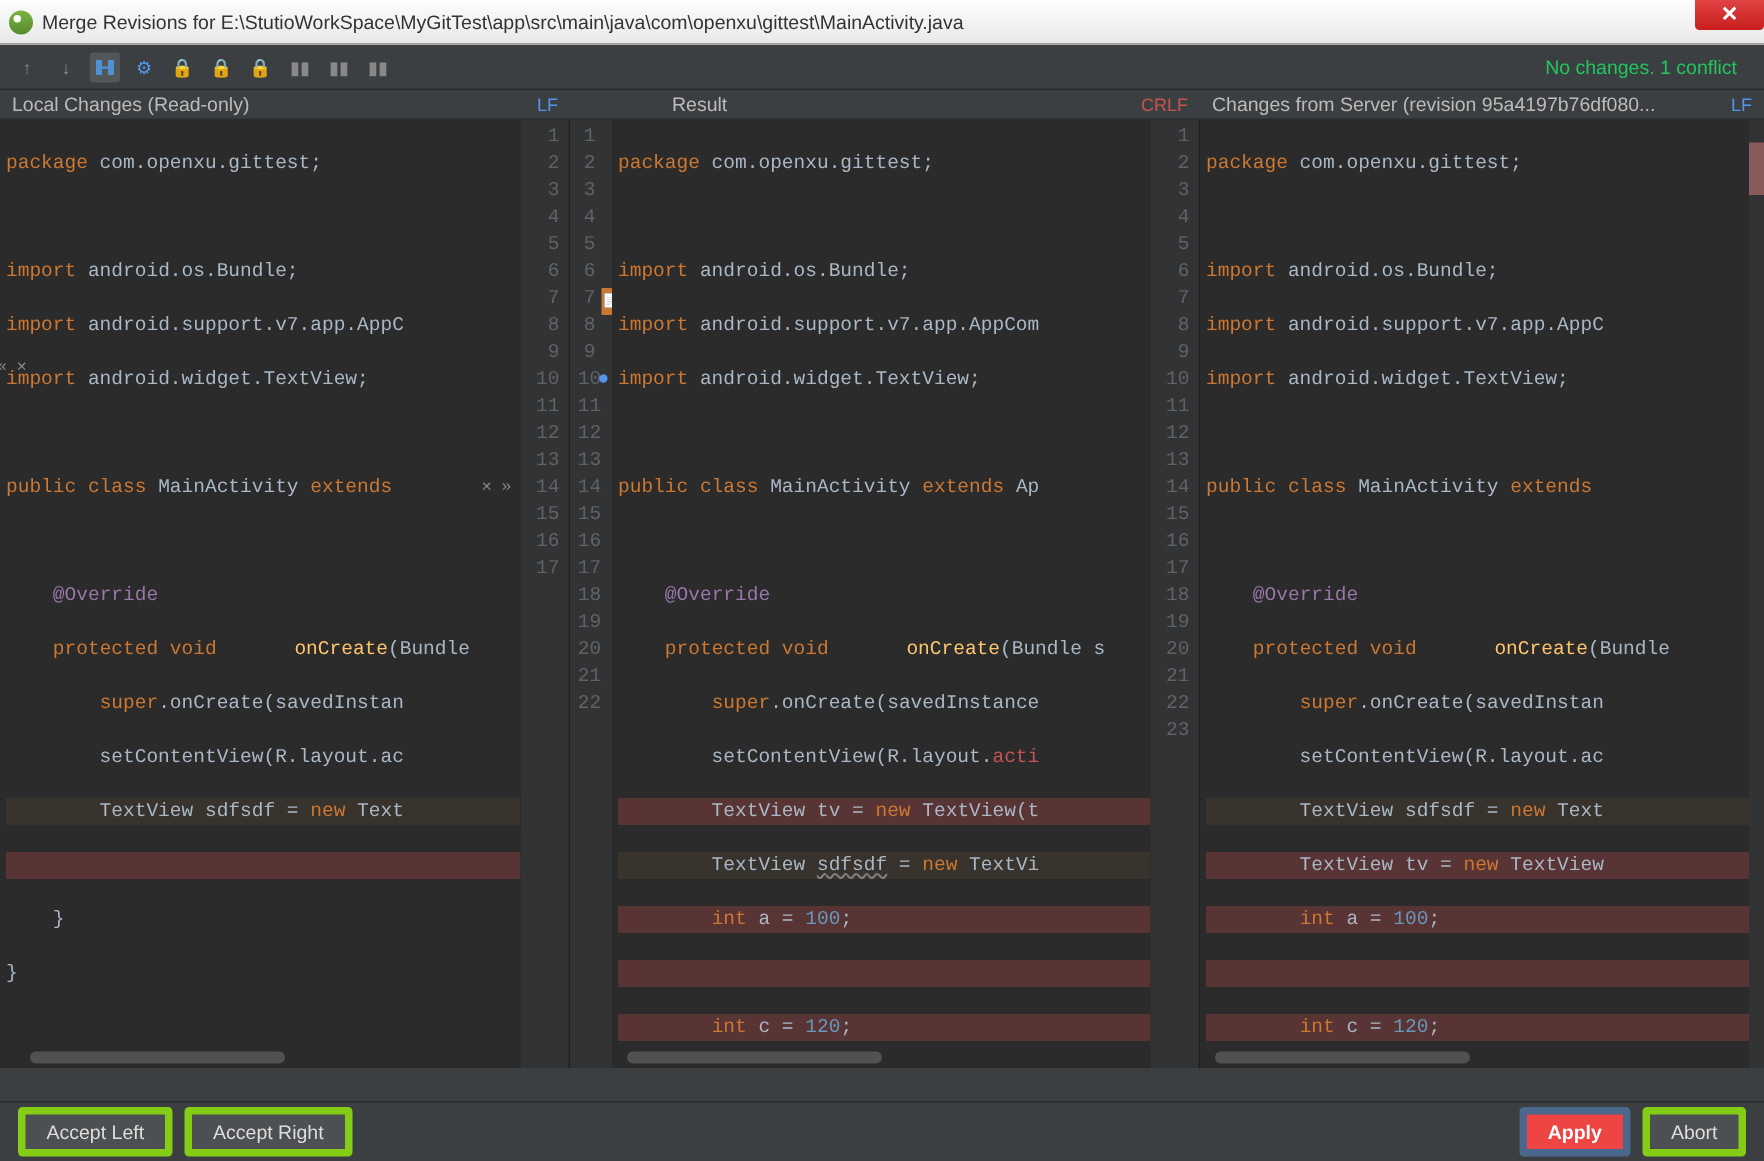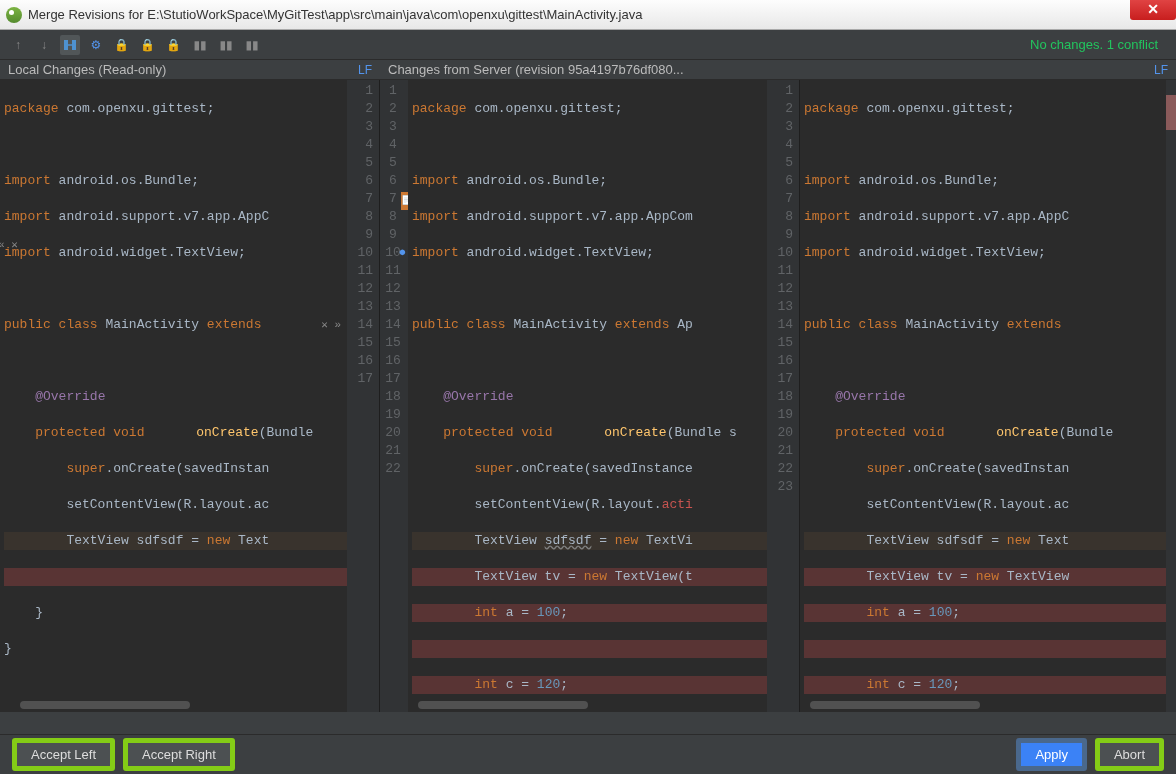--- a/index.html
+++ b/index.html
@@ -33,21 +33,21 @@
 .kw{ color:#cc7832;}
 .num{ color:#6897bb;}
 .method{ color:#ffc66d;margin-left:44px;}
 .override{ color:#9876aa;}
 .param{ color:#c75450;}
 .hl-conflict{ background:rgba(128,60,60,0.55); display:block;}
 .hl-light{ background:rgba(90,70,50,0.3); display:block;}
 .marker-x{ position:absolute; color:#888; font-size:11px; cursor:pointer;}
 .footer{ position:absolute; bottom:0; left:0; right:0; height:40px; background:#3c3f41; border-top:1px solid #2b2b2b; display:flex; align-items:center; padding:0 12px; gap:8px;}
 .btn{ background:#4c5052; border:5px solid #84cc16; color:#ddd; padding:4px 14px; font-size:13px; border-radius:3px; cursor:pointer;}
-.btn.primary{ background:#3b82f6; border-color:#4a688c; color:#fff; font-weight:normal;text-align:center;}
+.btn.primary{ background:#ef4444; border-color:#4a688c; color:#fff; font-weight:bold;text-align:center;}
 .footer .right-btns{ margin-left:auto; display:flex; gap:8px;}
 .scrollthumb{ position:absolute; bottom:3px; height:8px; background:rgba(120,120,120,0.5); border-radius:4px;}
 .diff-strip{ position:absolute; right:0; top:0; width:10px; height:100%; background:#313335;}
 .diff-strip .mark{ position:absolute; right:0; width:10px; background:#8a5a5a;}
 .ln{ display:block; height:18px;}
 </style>
 </head>
 <body>
 
 <div class="titlebar">
@@ -73,20 +73,24 @@
   <span class="tbtn">▮▮</span>
   <span class="tbtn">▮▮</span>
   <span class="tbtn">▮▮</span>
   <span class="status-right">No changes. 1 conflict</span>
 </div>
 
 <div class="headers">
   <div class="col left-h">
     <span>Local Changes (Read-only)</span>
     <span class="lf-badge">LF</span>
+  </div>
+  <div class="col mid-h">
+    <span style="margin-left:60px">Result</span>
+    <span class="crlf-badge">CRLF</span>
   </div>
   <div class="col right-h">
     <span>Changes from Server (revision 95a4197b76df080...</span>
     <span class="lf-badge">LF</span>
   </div>
 </div>
 
 <div class="panes">
 
   <div class="pane-left">
@@ -162,22 +166,22 @@
 <span class="ln"><span class="kw">import</span> android.os.Bundle;</span>
 <span class="ln"><span class="kw">import</span> android.support.v7.app.AppCom</span>
 <span class="ln"><span class="kw">import</span> android.widget.TextView;</span>
 <span class="ln"></span>
 <span class="ln"><span class="kw">public class</span> MainActivity <span class="kw">extends</span> Ap</span>
 <span class="ln"></span>
 <span class="ln">    <span class="override">@Override</span></span>
 <span class="ln">    <span class="kw">protected void</span> <span class="method">onCreate</span>(Bundle s</span>
 <span class="ln">        <span class="kw">super</span>.onCreate(savedInstance</span>
 <span class="ln">        setContentView(R.layout.<span class="param">acti</span></span>
+<span class="ln hl-conflict">        TextView tv = <span class="kw">new</span> TextView(t</span>
 <span class="ln hl-light">        TextView <span style="text-decoration:underline wavy #808080">sdfsdf</span> = <span class="kw">new</span> TextVi</span>
-<span class="ln hl-conflict">        TextView tv = <span class="kw">new</span> TextView(t</span>
 <span class="ln hl-conflict">        <span class="kw">int</span> a = <span class="num">100</span>;</span>
 <span class="ln hl-conflict"></span>
 <span class="ln hl-conflict">        <span class="kw">int</span> c = <span class="num">120</span>;</span>
 
 
 
 
       <div class="scrollthumb" style="left:10px; width:170px;"></div>
     </div>
     <div class="gutter">

